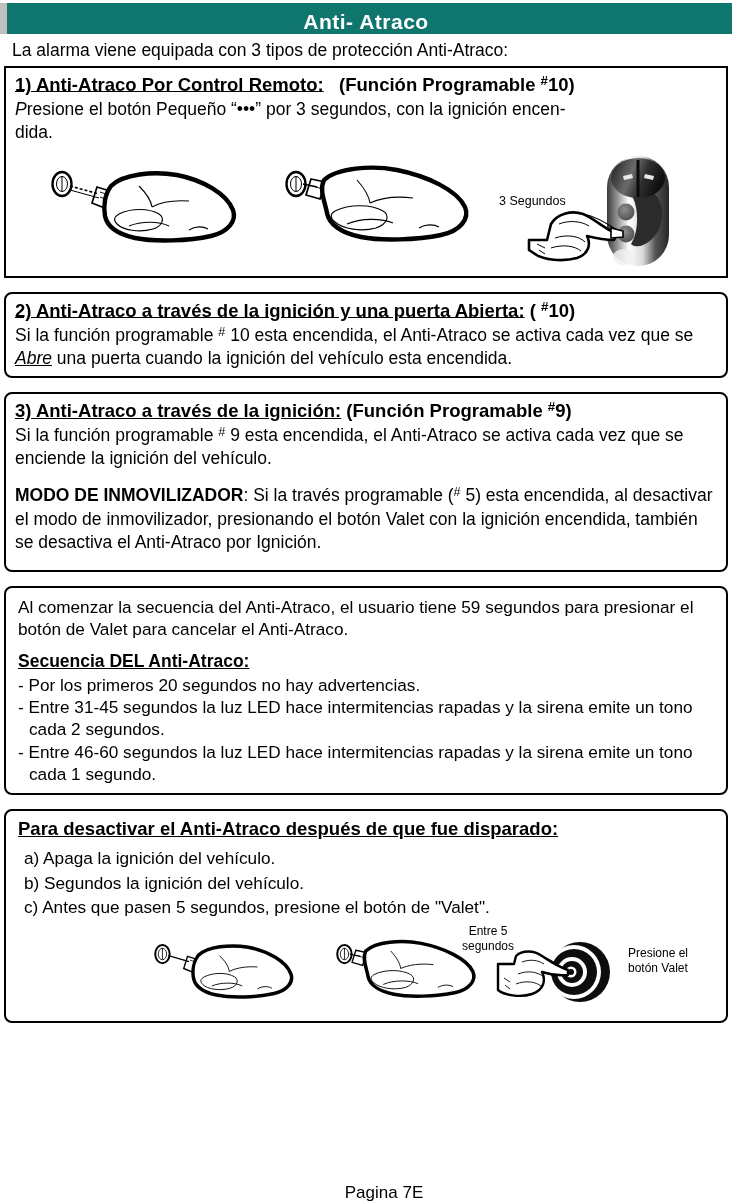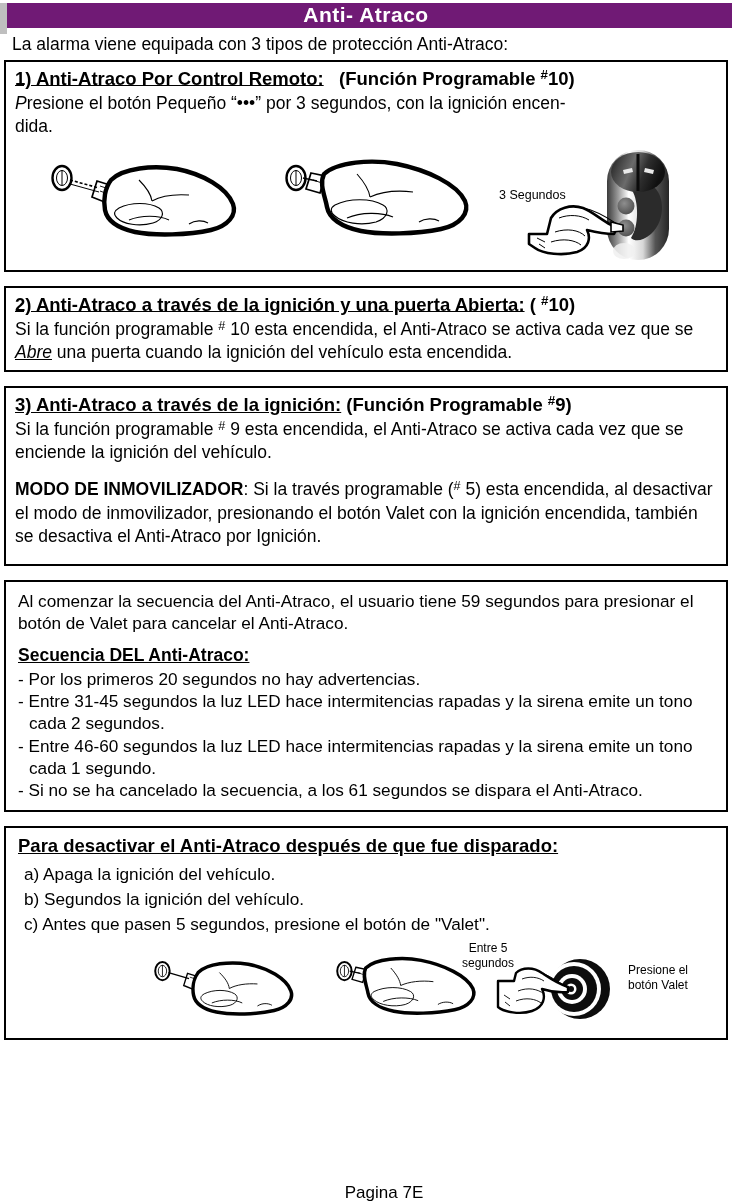--- a/index.html
+++ b/index.html
@@ -18,25 +18,25 @@
   .page {
     width: 732px;
     height: 1203px;
     position: relative;
     box-sizing: border-box;
   }
 
   
   .header-bar {
     position: relative;
-    height: 25px;
-    background: #701a75;
+    height: 31px;
+    background: #0f766e;
     margin: 3px 0 0 0;
     display: flex;
-    align-items: flex-start;
+    align-items: flex-end;
     justify-content: center;
   }
   .header-bar .leftnub {
     position: absolute;
     left: 0;
     top: 0;
     width: 7px;
     height: 31px;
     background: #bfbfbf;
   }
@@ -55,21 +55,21 @@
   }
 
   
   .box {
     border: 2.2px solid #000;
     box-sizing: border-box;
     margin: 0 4px 0 4px;
     padding: 5px 9px 6px 9px;
     position: relative;
   }
-  .box + .box { margin-top: 14px; }
+  .box + .box { margin-top: 14px; border-radius: 8px; }
 
   .sec-head {
     font-size: 18.5px;
     font-weight: bold;
     line-height: 1.2;
     margin-bottom: 2px;
     white-space: nowrap;
   }
   .u { text-decoration: underline; }
   .sup { font-size: 0.72em; vertical-align: 0.42em; }
@@ -302,21 +302,20 @@
     </div>
   </div>
 
   <div class="box" style="padding:8px 9px 8px 12px;">
     <div class="para">Al comenzar la secuencia del Anti-Atraco, el usuario tiene 59 segundos para presionar el botón de Valet para cancelar el Anti-Atraco.</div>
     <div class="subhead-u">Secuencia DEL Anti-Atraco:</div>
     <ul class="seq">
       <li>- Por los primeros 20 segundos no hay advertencias.</li>
       <li>- Entre 31-45 segundos la luz LED hace intermitencias rapadas y la sirena emite un tono cada 2 segundos.</li>
       <li>- Entre 46-60 segundos la luz LED hace intermitencias rapadas y la sirena emite un tono cada 1 segundo.</li>
-      <li>- Si no se ha cancelado la secuencia, a los 61 segundos se dispara el Anti-Atraco.</li>
     </ul>
   </div>
 
   <div class="box" style="padding:7px 9px 4px 12px;">
     <div class="sec-head" style="margin-bottom:5px;">
       <span class="u">Para desactivar el Anti-Atraco después de que fue disparado:</span>
     </div>
     <div class="abc">a) Apaga la ignición del vehículo.</div>
     <div class="abc">b) Segundos la ignición del vehículo.</div>
     <div class="abc">c) Antes que pasen 5 segundos, presione el botón de "Valet".</div>

